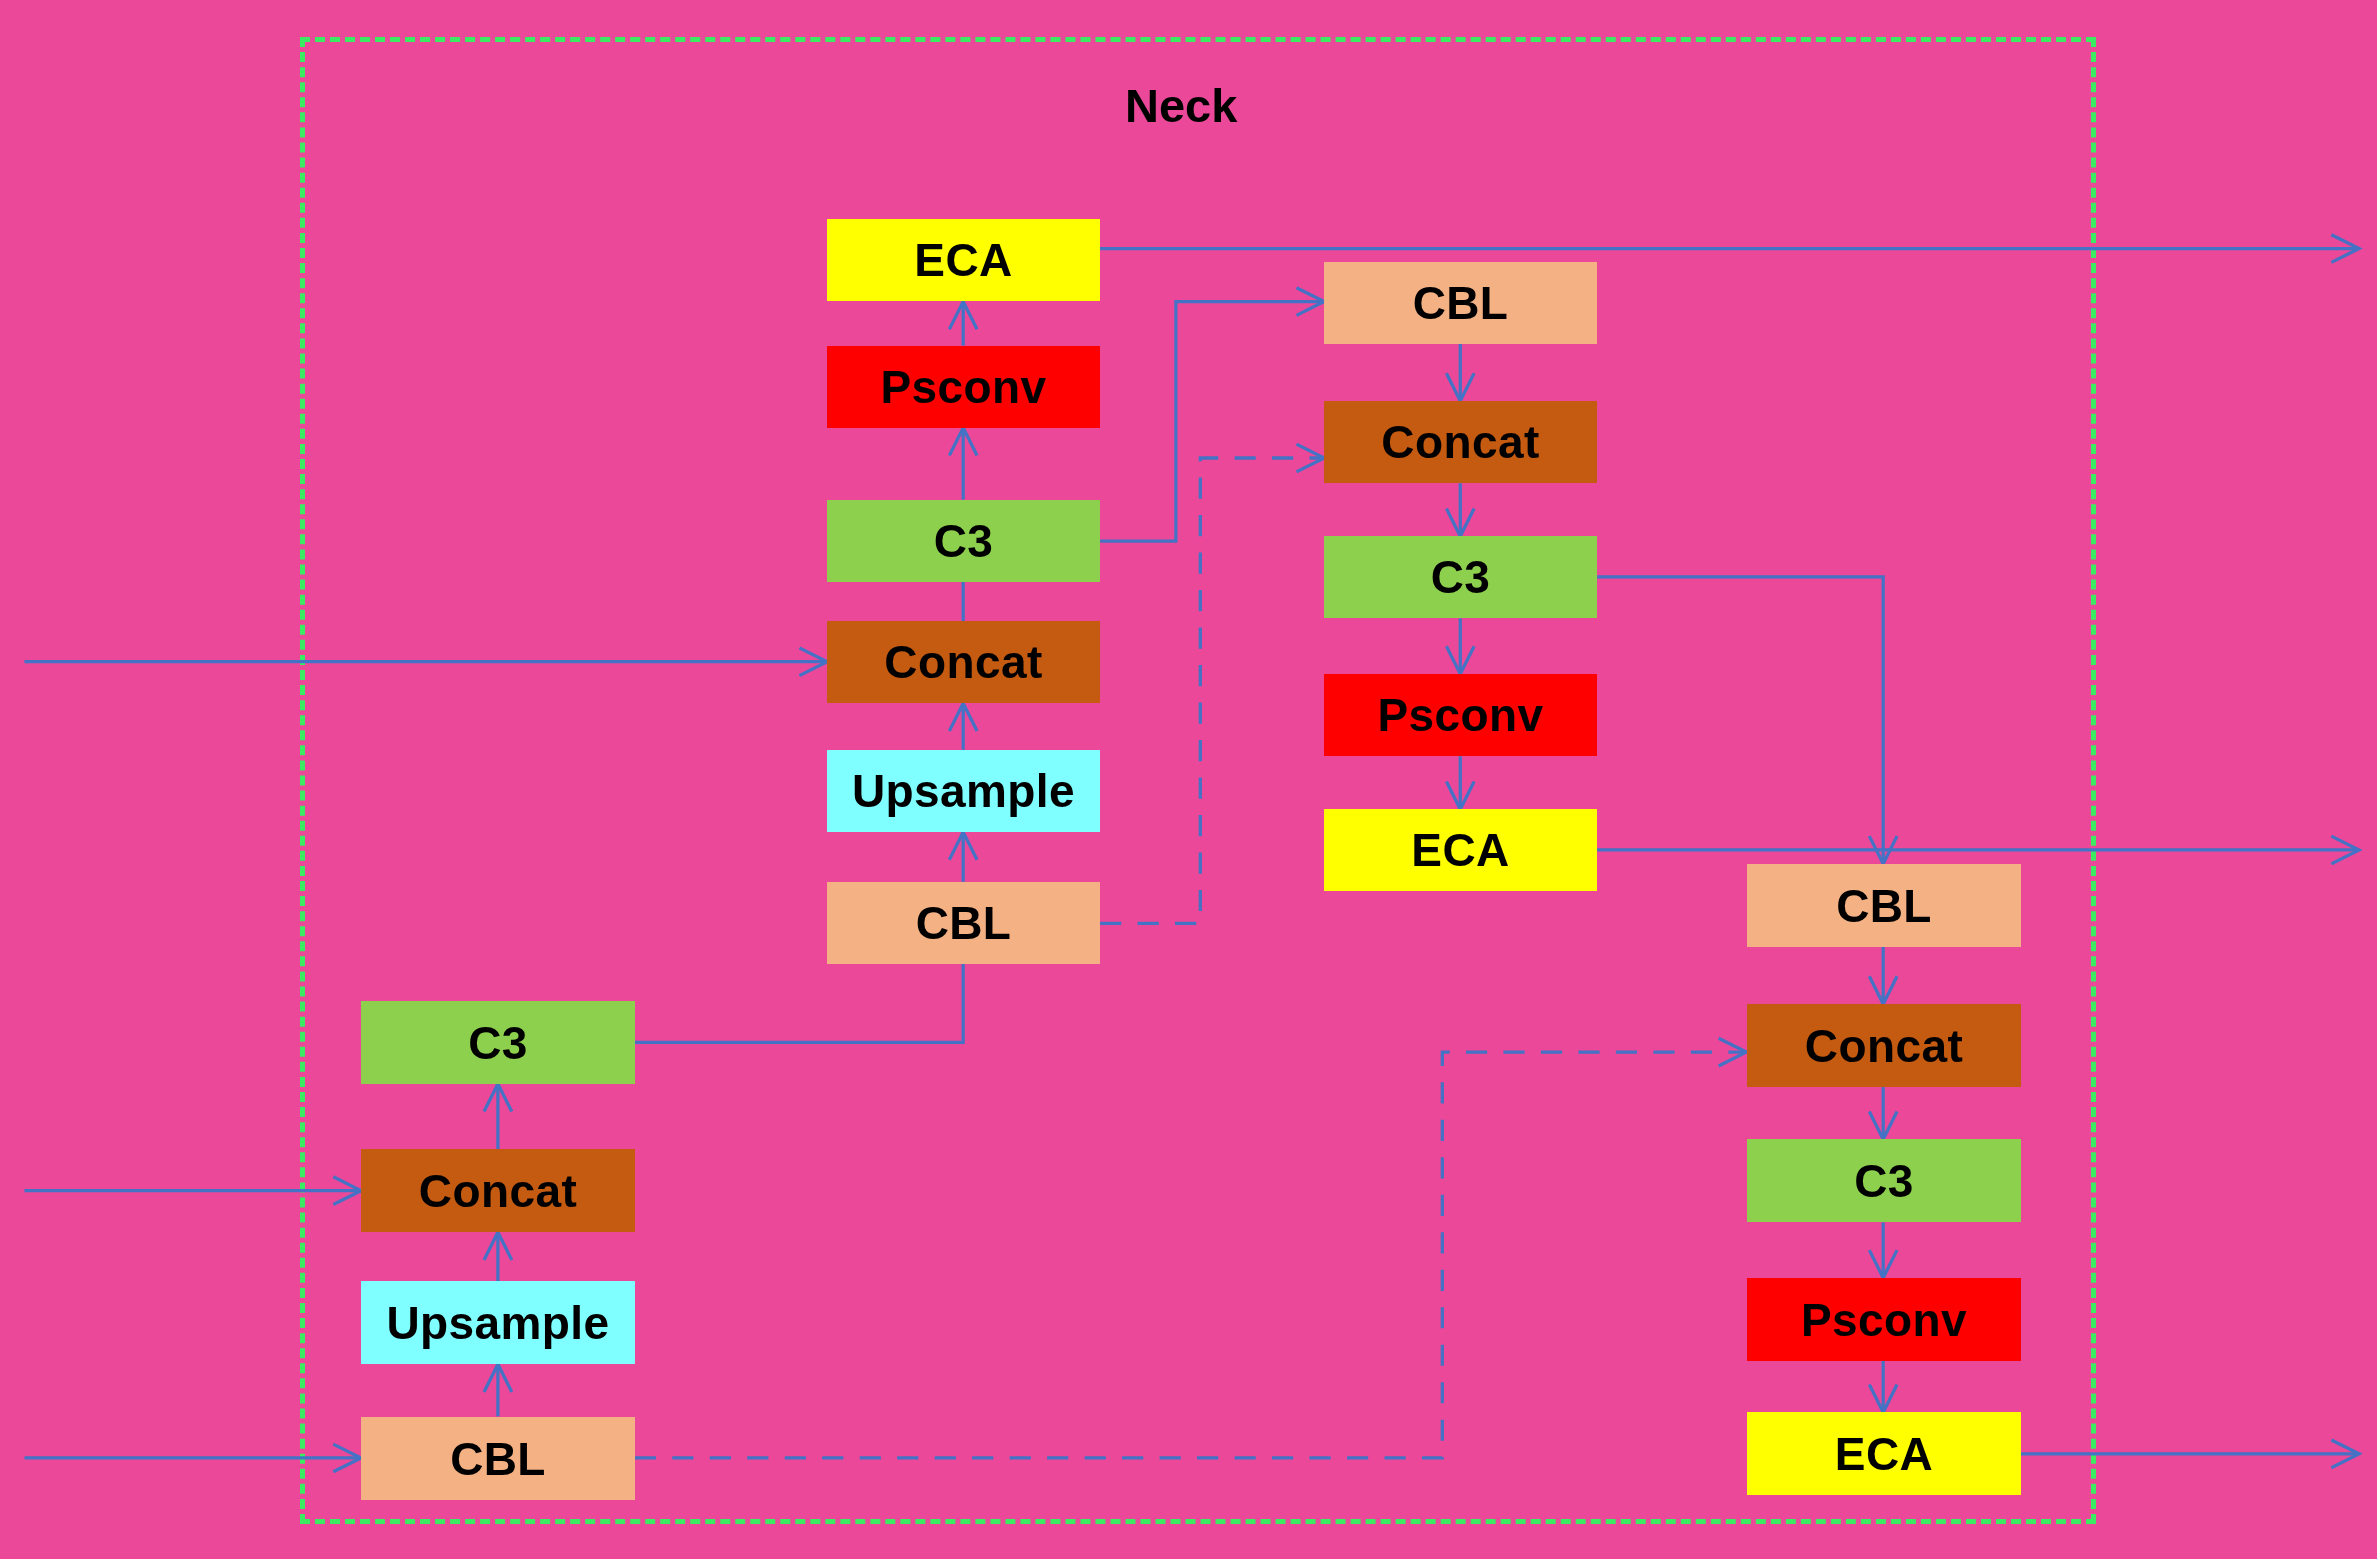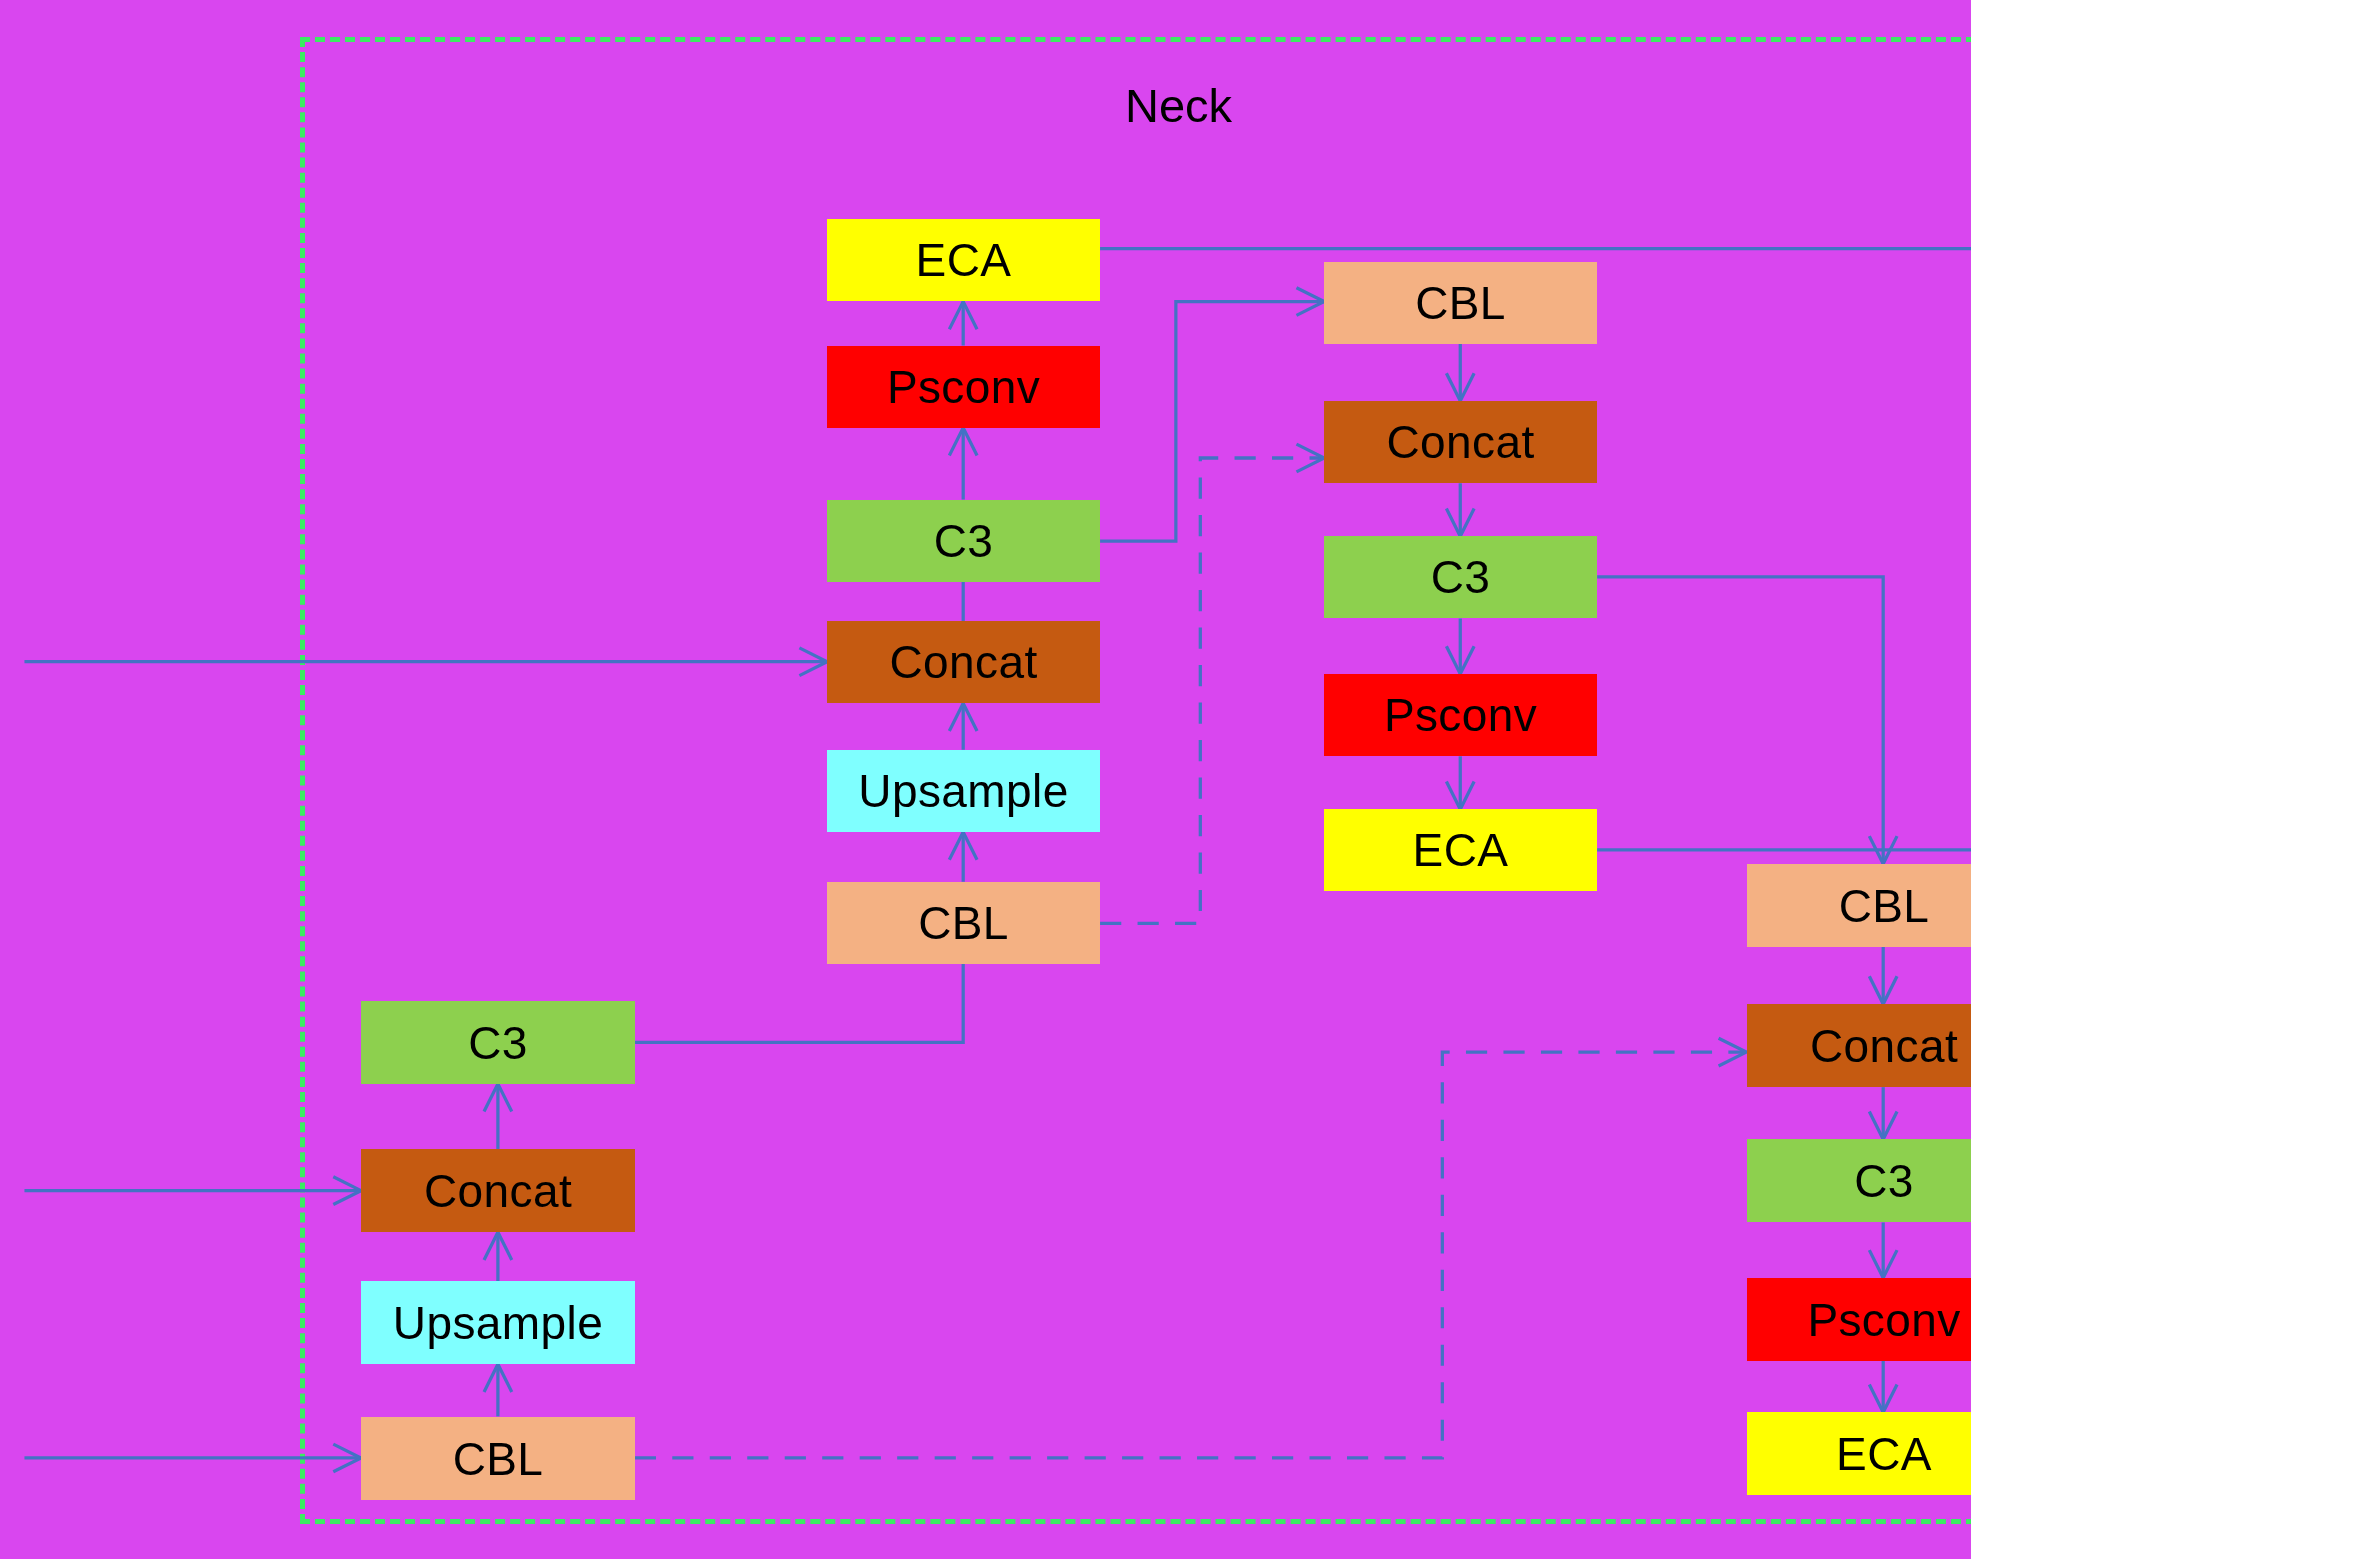--- a/index.html
+++ b/index.html
@@ -6,24 +6,25 @@
   html, body {
     margin: 0;
     padding: 0;
     background: #ffffff;
   }
   body {
     font-family: "Liberation Sans", sans-serif;
   }
   #canvas {
     position: relative;
-    width: 1971px;
+    width: 2377px;
     height: 1559px;
-    background: #d946ef;
+    background: #ec4899;
     overflow: hidden;
+    font-weight: bold;
   }
   #wires {
     position: absolute;
     left: 0;
     top: 0;
     width: 2377px;
     height: 1559px;
     pointer-events: none;
   }
   .group-box {

